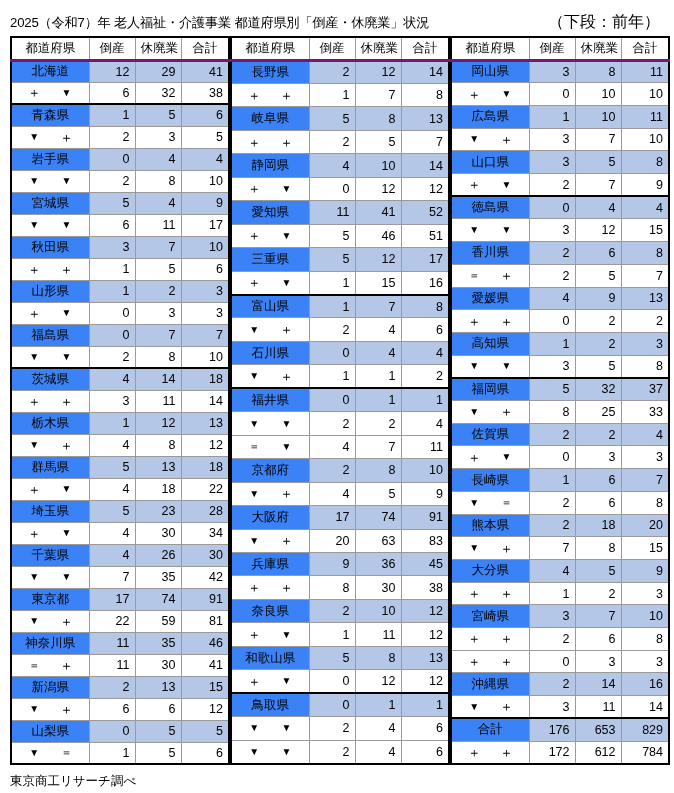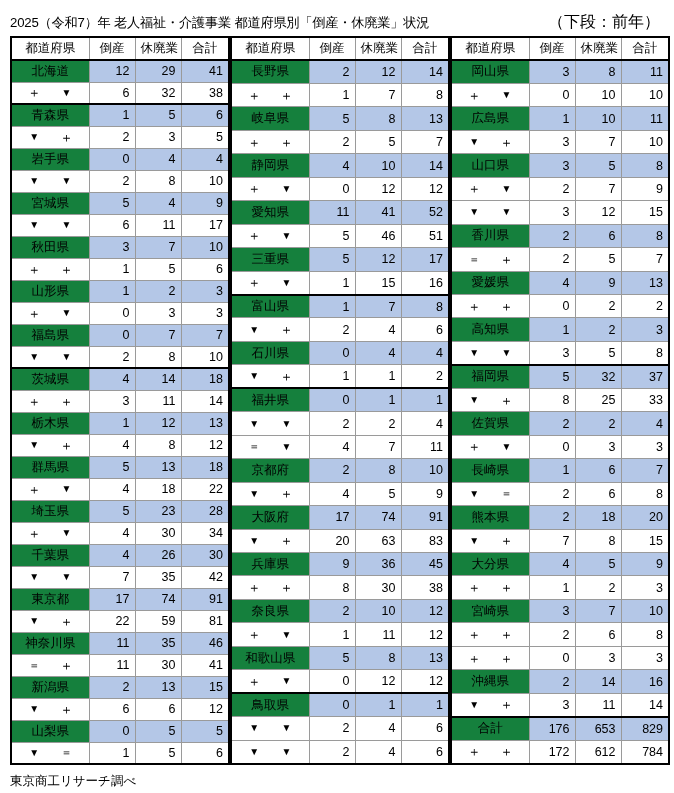--- a/index.html
+++ b/index.html
@@ -71,32 +71,32 @@
   
   .c-pref  { width: 78px; text-align: center; }
   .c-num   { width: 46px; text-align: right; }
   .c-total { width: 48px; text-align: right; }
 
   
   .col-block thead th {
     text-align: center;
     background: #ffffff;
     border-top: 2px solid #000000;
-    border-bottom: 1px solid #701a75;
+    border-bottom: 3px solid #701a75;
     height: 23px;
     font-size: 12.5px;
   }
   .col-block thead th.c-num,
   .col-block thead th.c-total { }
   .col-block thead th:first-child { border-left: 2px solid #000000; }
   .col-block thead th:last-child  { border-right: 2px solid #000000; }
 
   
   tr.cur td { background: #b4c7e7; }
-  tr.cur td.c-pref { background: #15803d; font-family: Liberation Serif, serif; }
+  tr.cur td.c-pref { background: #3b82f6; font-family: Liberation Serif, serif; }
 
   
   tr.prev td { background: #ffffff; }
 
   
   td.edge-left  { border-left: 2px solid #000000; }
   td.edge-right { border-right: 2px solid #000000; }
 
   
   td.c-total, th.c-total { border-left: 1px dotted #6e6e6e; }
@@ -767,20 +767,26 @@
             <td class="c-sym edge-left">
               <div class="sym-wrap">
                 <span class="sym up">＋</span>
                 <span class="sym down">▼</span>
               </div>
             </td>
             <td class="c-num">2</td>
             <td class="c-num">7</td>
             <td class="c-total edge-right">9</td>
           </tr>
+          <tr class="cur group-start">
+            <td class="c-pref edge-left">徳島県</td>
+            <td class="c-num">0</td>
+            <td class="c-num">4</td>
+            <td class="c-total edge-right">4</td>
+          </tr>
           <tr class="prev">
             <td class="c-sym edge-left">
               <div class="sym-wrap">
                 <span class="sym down">▼</span>
                 <span class="sym down">▼</span>
               </div>
             </td>
             <td class="c-num">3</td>
             <td class="c-num">12</td>
             <td class="c-total edge-right">15</td>

